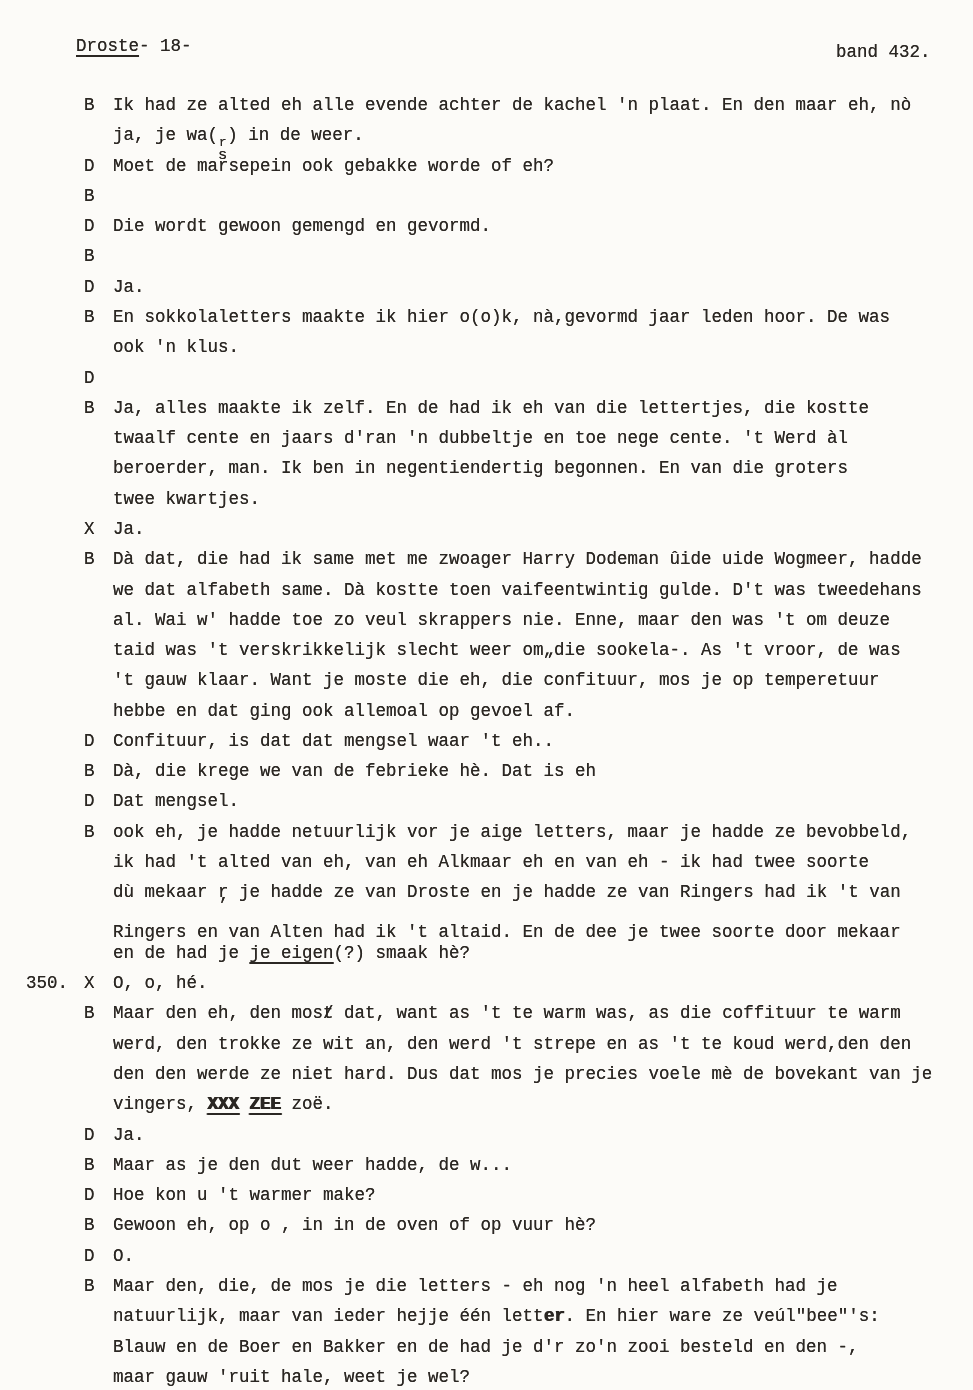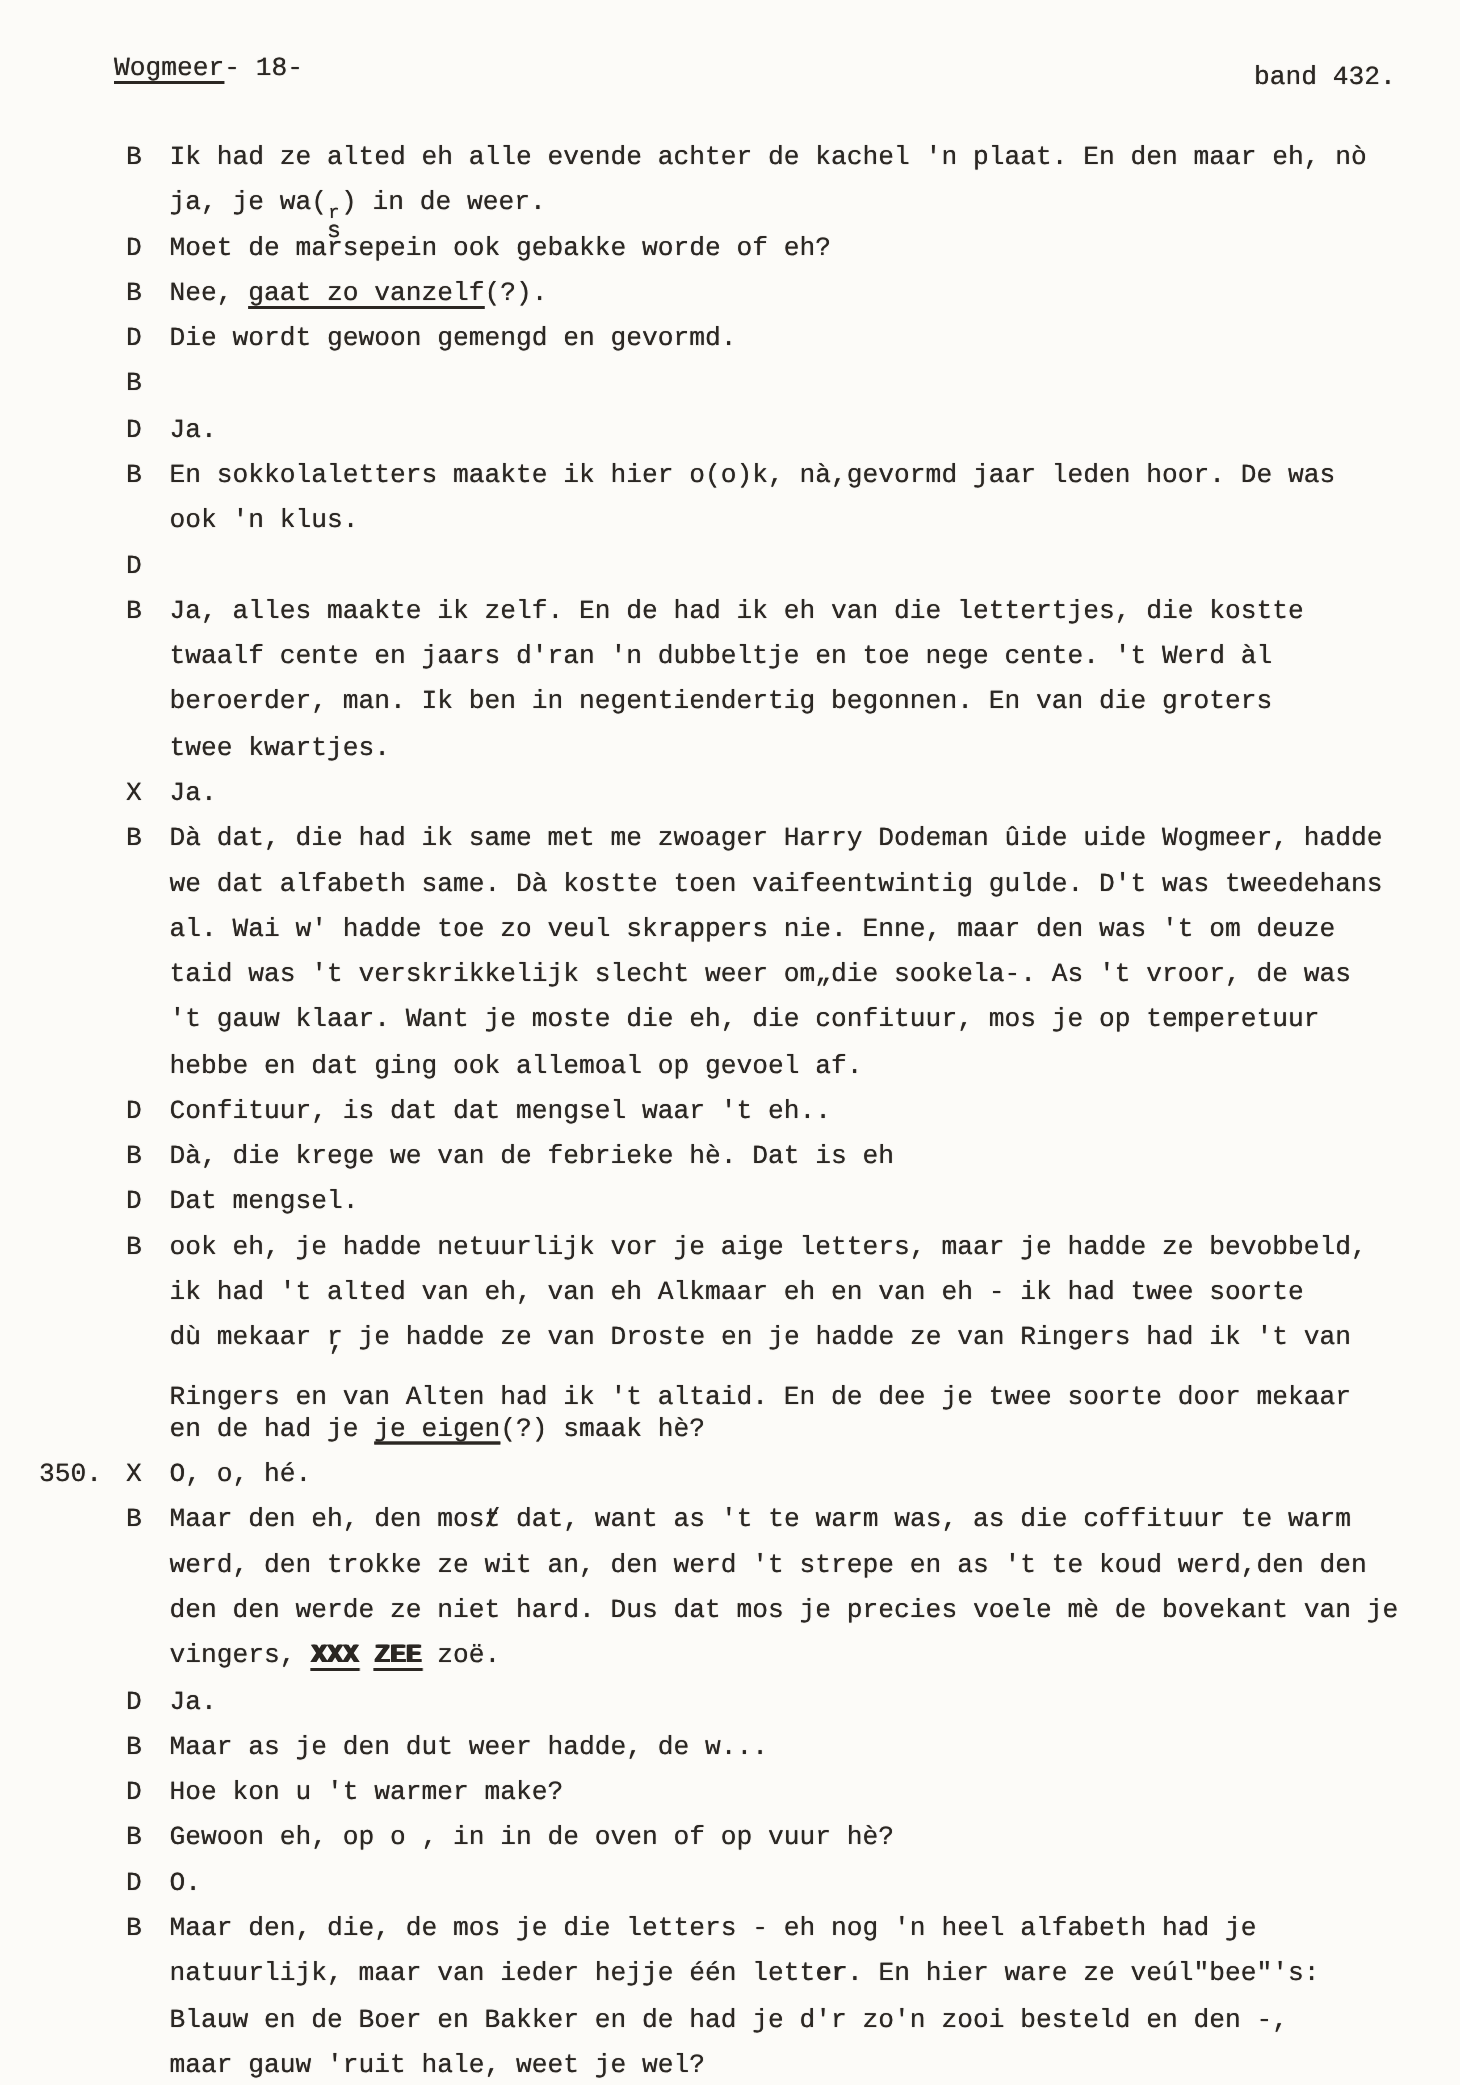--- a/index.html
+++ b/index.html
@@ -25,33 +25,33 @@
   .stack .top{font-size:0.72em;line-height:.7;transform:translateY(-1px);}
   .stack .bot{font-size:0.88em;line-height:.85;}
   
   .ov{display:inline-grid;vertical-align:baseline;}
   .ov span{grid-area:1/1;text-align:center;line-height:24px;}
   .ov .over.low{transform:translate(1px,3px);}
   
   .xout{font-weight:700;text-decoration:underline;text-decoration-thickness:1.5px;text-underline-offset:4px;
         text-shadow:.8px 0 currentColor,-.6px 0 currentColor;}
   
-  .ot{font-weight:400;text-shadow:.8px 0 currentColor;}
+  .ot{font-weight:700;text-shadow:.8px 0 currentColor;}
 </style>
 </head>
 <body>
 
 <div class="page">
-  <div class="hdr-left"><span class="u">Wogmeer</span><span>- 18-</span></div>
+  <div class="hdr-left"><span class="u">Droste</span><span>- 18-</span></div>
   <div class="hdr-right">band 432.</div>
   <div id="lines">
       <div class="line" style="top: 93px;"><span class="speaker">B</span><span class="text">Ik had ze alted eh alle evende achter de kachel 'n plaat. En den maar eh, nò</span></div>
       <div class="line" style="top: 123.3px; padding-left: 12px;"><span class="text">ja, je wa(<span class="stack"><span class="top">r</span><span class="bot">s</span></span><span>) in de weer.</span></span></div>
       <div class="line" style="top: 153.6px;"><span class="speaker">D</span><span class="text">Moet de marsepein ook gebakke worde of eh?</span></div>
-      <div class="line" style="top: 183.8px;"><span class="speaker">B</span><span class="text">Nee, <span class="u">gaat zo vanzelf</span><span>(?).</span></span></div>
+      <div class="line" style="top: 183.8px;"><span class="speaker">B</span></div>
       <div class="line" style="top: 214.1px;"><span class="speaker">D</span><span class="text">Die wordt gewoon gemengd en gevormd.</span></div>
       <div class="line" style="top: 244.4px;"><span class="speaker">B</span></div>
       <div class="line" style="top: 274.7px;"><span class="speaker">D</span><span class="text">Ja.</span></div>
       <div class="line" style="top: 305px;"><span class="speaker">B</span><span class="text">En sokkolaletters maakte ik hier o(o)k, nà,gevormd jaar leden hoor. De was</span></div>
       <div class="line" style="top: 335.2px;"><span class="text">ook 'n klus.</span></div>
       <div class="line" style="top: 365.5px;"><span class="speaker">D</span></div>
       <div class="line" style="top: 395.8px;"><span class="speaker">B</span><span class="text">Ja, alles maakte ik zelf. En de had ik eh van die lettertjes, die kostte</span></div>
       <div class="line" style="top: 426.1px;"><span class="text">twaalf cente en jaars d'ran 'n dubbeltje en toe nege cente. 't Werd àl</span></div>
       <div class="line" style="top: 456.4px;"><span class="text">beroerder, man. Ik ben in negentiendertig begonnen. En van die groters</span></div>
       <div class="line" style="top: 486.6px;"><span class="text">twee kwartjes.</span></div>

